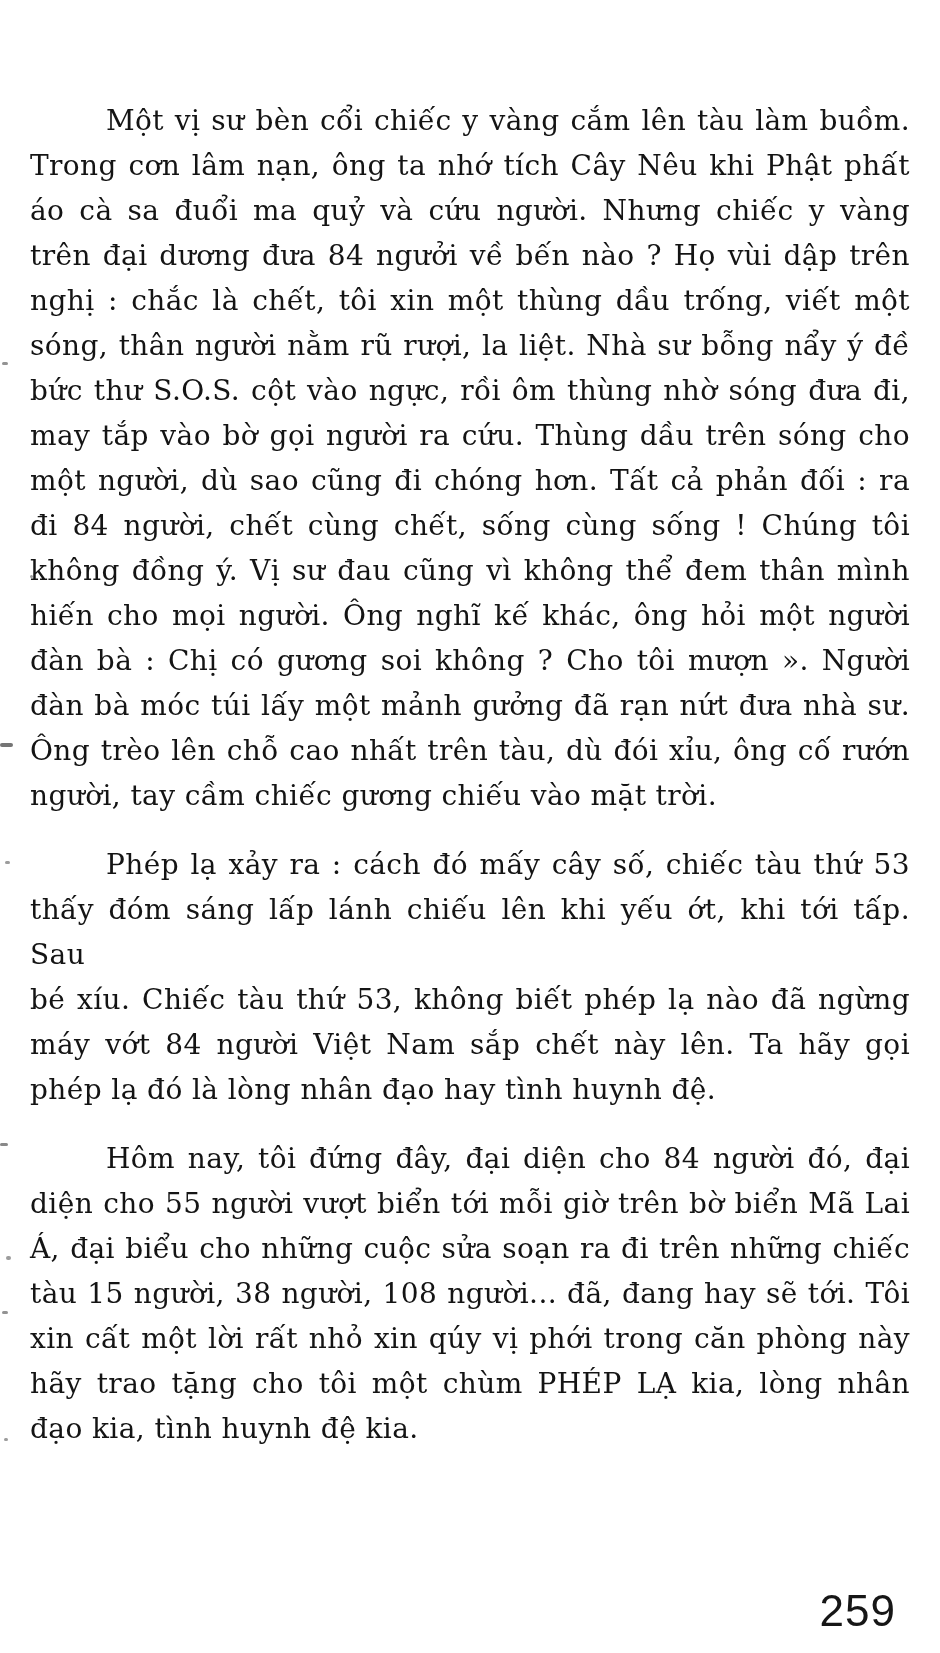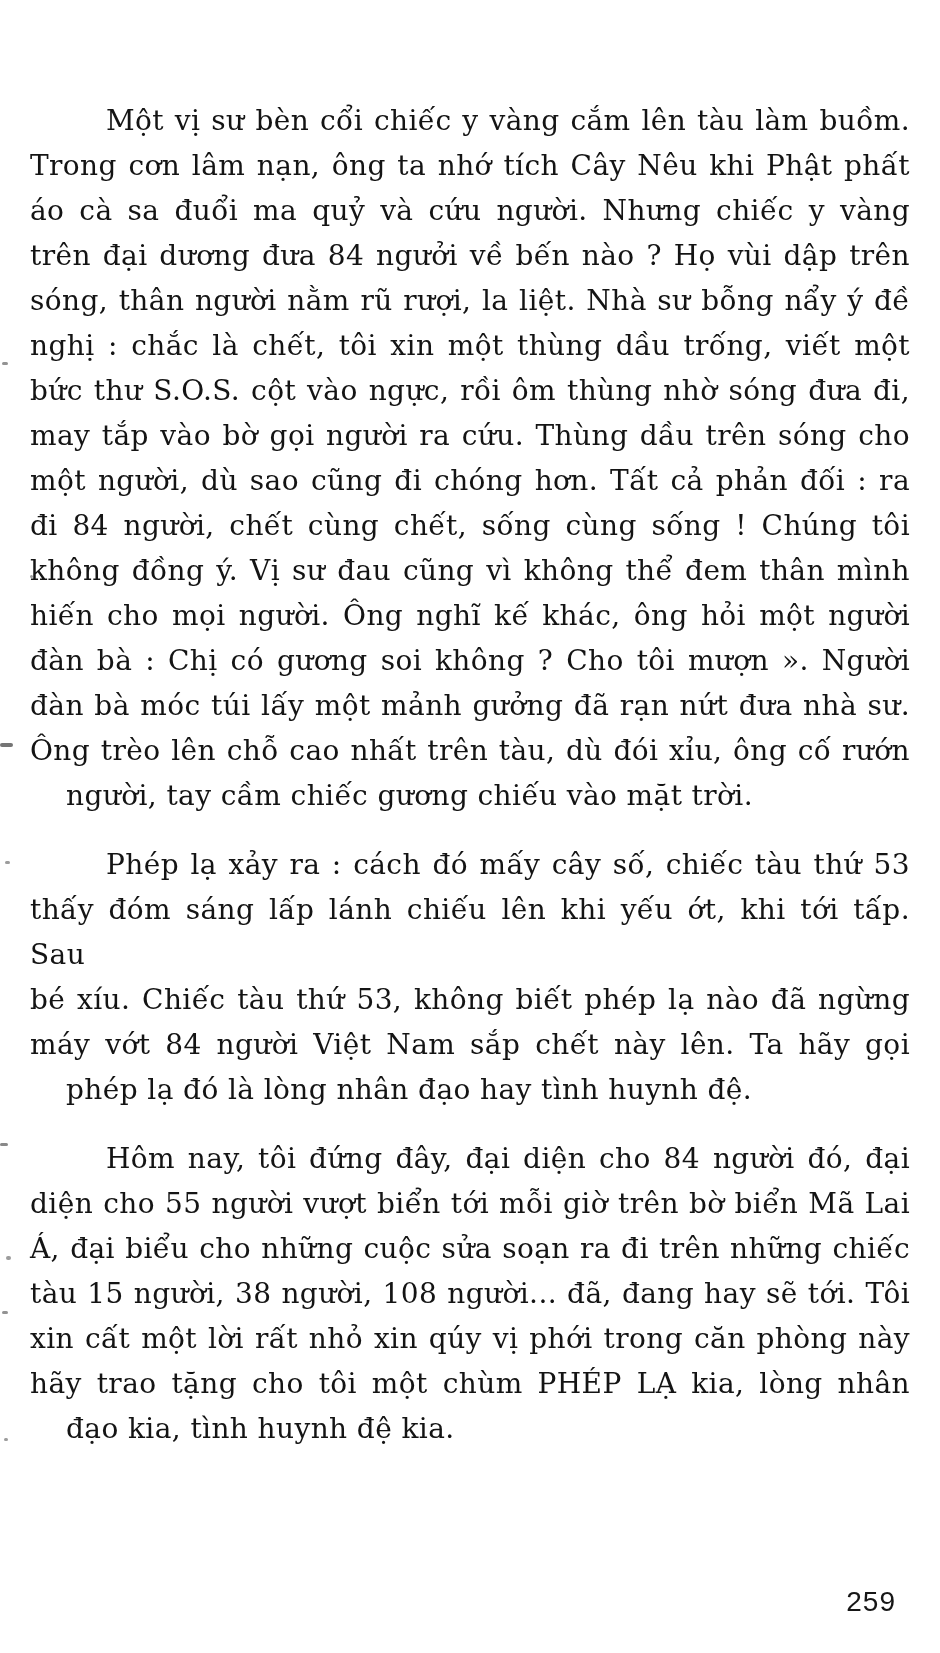--- a/index.html
+++ b/index.html
@@ -32,28 +32,27 @@
     white-space: normal;
     text-align: justify;
     text-align-last: justify;
     text-justify: inter-word;
   }
   .line.first {
     text-indent: 76px;
   }
   .line.last {
     text-align-last: left;
-    margin-left: 36px;
   }
   .page-number {
     position: absolute;
     right: 44px;
     top: 1586px;
     font-family: "Liberation Sans", "DejaVu Sans", sans-serif;
-    font-size: 28px;
+    font-size: 44px;
     color: #161616;
     letter-spacing: 1px;
   }
   .speckle {
     position: absolute;
     background: #3a3a3a;
     border-radius: 2px;
   }
   .sp1 { left: 2px;  top: 362px;  width: 6px;  height: 3px; opacity: .55; }
   .sp2 { left: 0px;  top: 743px;  width: 13px; height: 4px; opacity: .7; }
@@ -68,22 +67,22 @@
 <body>
 
 <div class="page">
 
   <div class="text-block">
       <div class="paragraph">
         <div class="line first">Một vị sư bèn cổi chiếc y vàng cắm lên tàu làm buồm.</div>
         <div class="line">Trong cơn lâm nạn, ông ta nhớ tích Cây Nêu khi Phật phất</div>
         <div class="line">áo cà sa đuổi ma quỷ và cứu người. Nhưng chiếc y vàng</div>
         <div class="line">trên đại dương đưa 84 ngưởi về bến nào ? Họ vùi dập trên</div>
+        <div class="line">nghị : chắc là chết, tôi xin một thùng dầu trống, viết một</div>
         <div class="line">sóng, thân người nằm rũ rượi, la liệt. Nhà sư bỗng nẩy ý đề</div>
-        <div class="line">nghị : chắc là chết, tôi xin một thùng dầu trống, viết một</div>
         <div class="line">bức thư S.O.S. cột vào ngực, rồi ôm thùng nhờ sóng đưa đi,</div>
         <div class="line">may tắp vào bờ gọi người ra cứu. Thùng dầu trên sóng cho</div>
         <div class="line">một người, dù sao cũng đi chóng hơn. Tất cả phản đối : ra</div>
         <div class="line">đi 84 người, chết cùng chết, sống cùng sống ! Chúng tôi</div>
         <div class="line">không đồng ý. Vị sư đau cũng vì không thể đem thân mình</div>
         <div class="line">hiến cho mọi người. Ông nghĩ kế khác, ông hỏi một người</div>
         <div class="line">đàn bà : Chị có gương soi không ? Cho tôi mượn ». Người</div>
         <div class="line">đàn bà móc túi lấy một mảnh gưởng đã rạn nứt đưa nhà sư.</div>
         <div class="line">Ông trèo lên chỗ cao nhất trên tàu, dù đói xỉu, ông cố rướn</div>
         <div class="line last">người, tay cầm chiếc gương chiếu vào mặt trời.</div>

